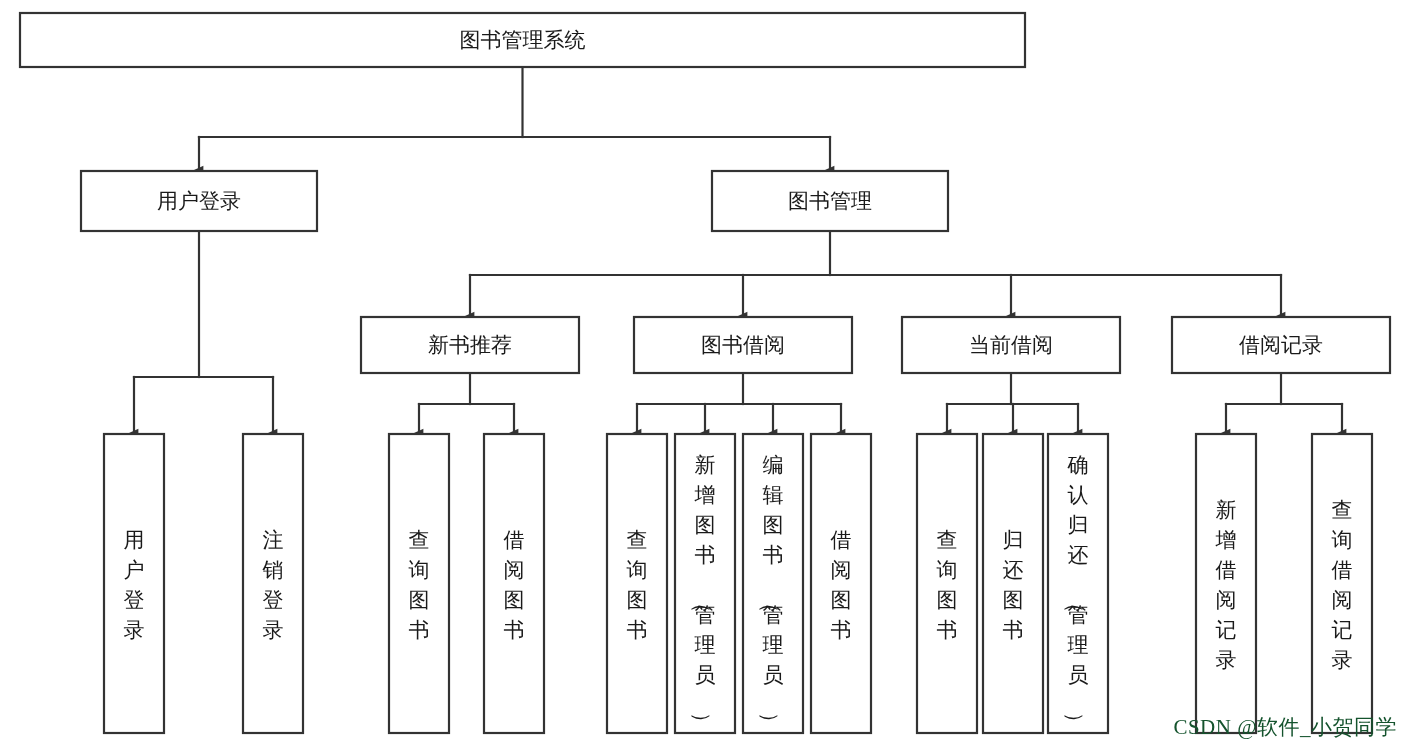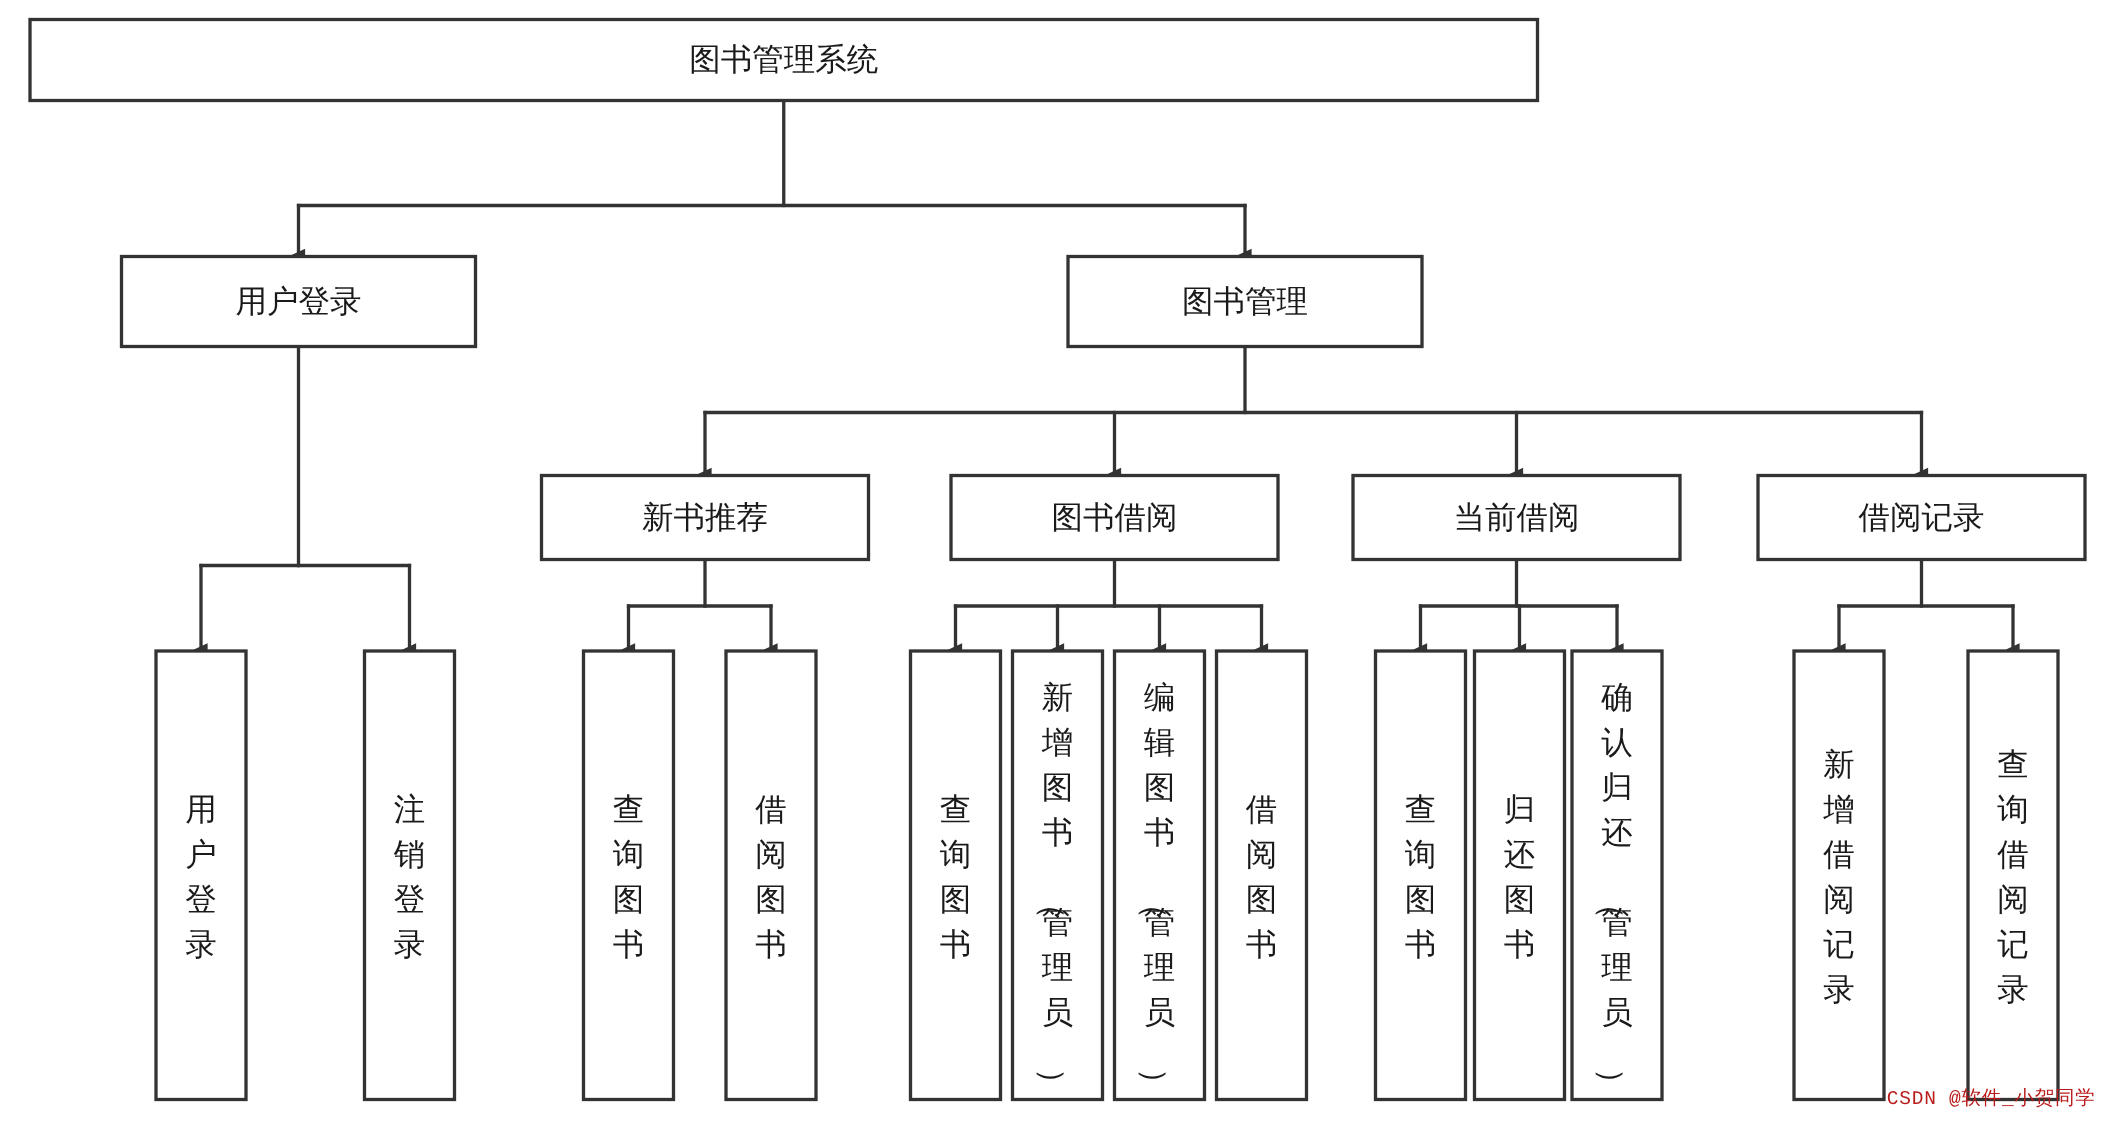--- a/index.html
+++ b/index.html
@@ -51,23 +51,23 @@
     font-family: "DejaVu Sans", "Liberation Sans", sans-serif;
     font-size: 21px;
     fill: #1a1a1a;
     text-anchor: middle;
     white-space: pre;
   }
   .watermark-text {
     position: absolute;
     right: 8px;
     bottom: 6px;
-    font-family: Liberation Mono, monospace;
-    font-size: 13px;
-    color: #b91c1c;
+    font-family: Liberation Serif, serif;
+    font-size: 21px;
+    color: #14532d;
     letter-spacing: 0.5px;
     user-select: none;
     pointer-events: none;
   }
 </style>
 </head>
 <body>
 
 <div id="diagram-root">
   <svg class="diagram-canvas" viewBox="0 0 1405 747" xmlns="http://www.w3.org/2000/svg">

